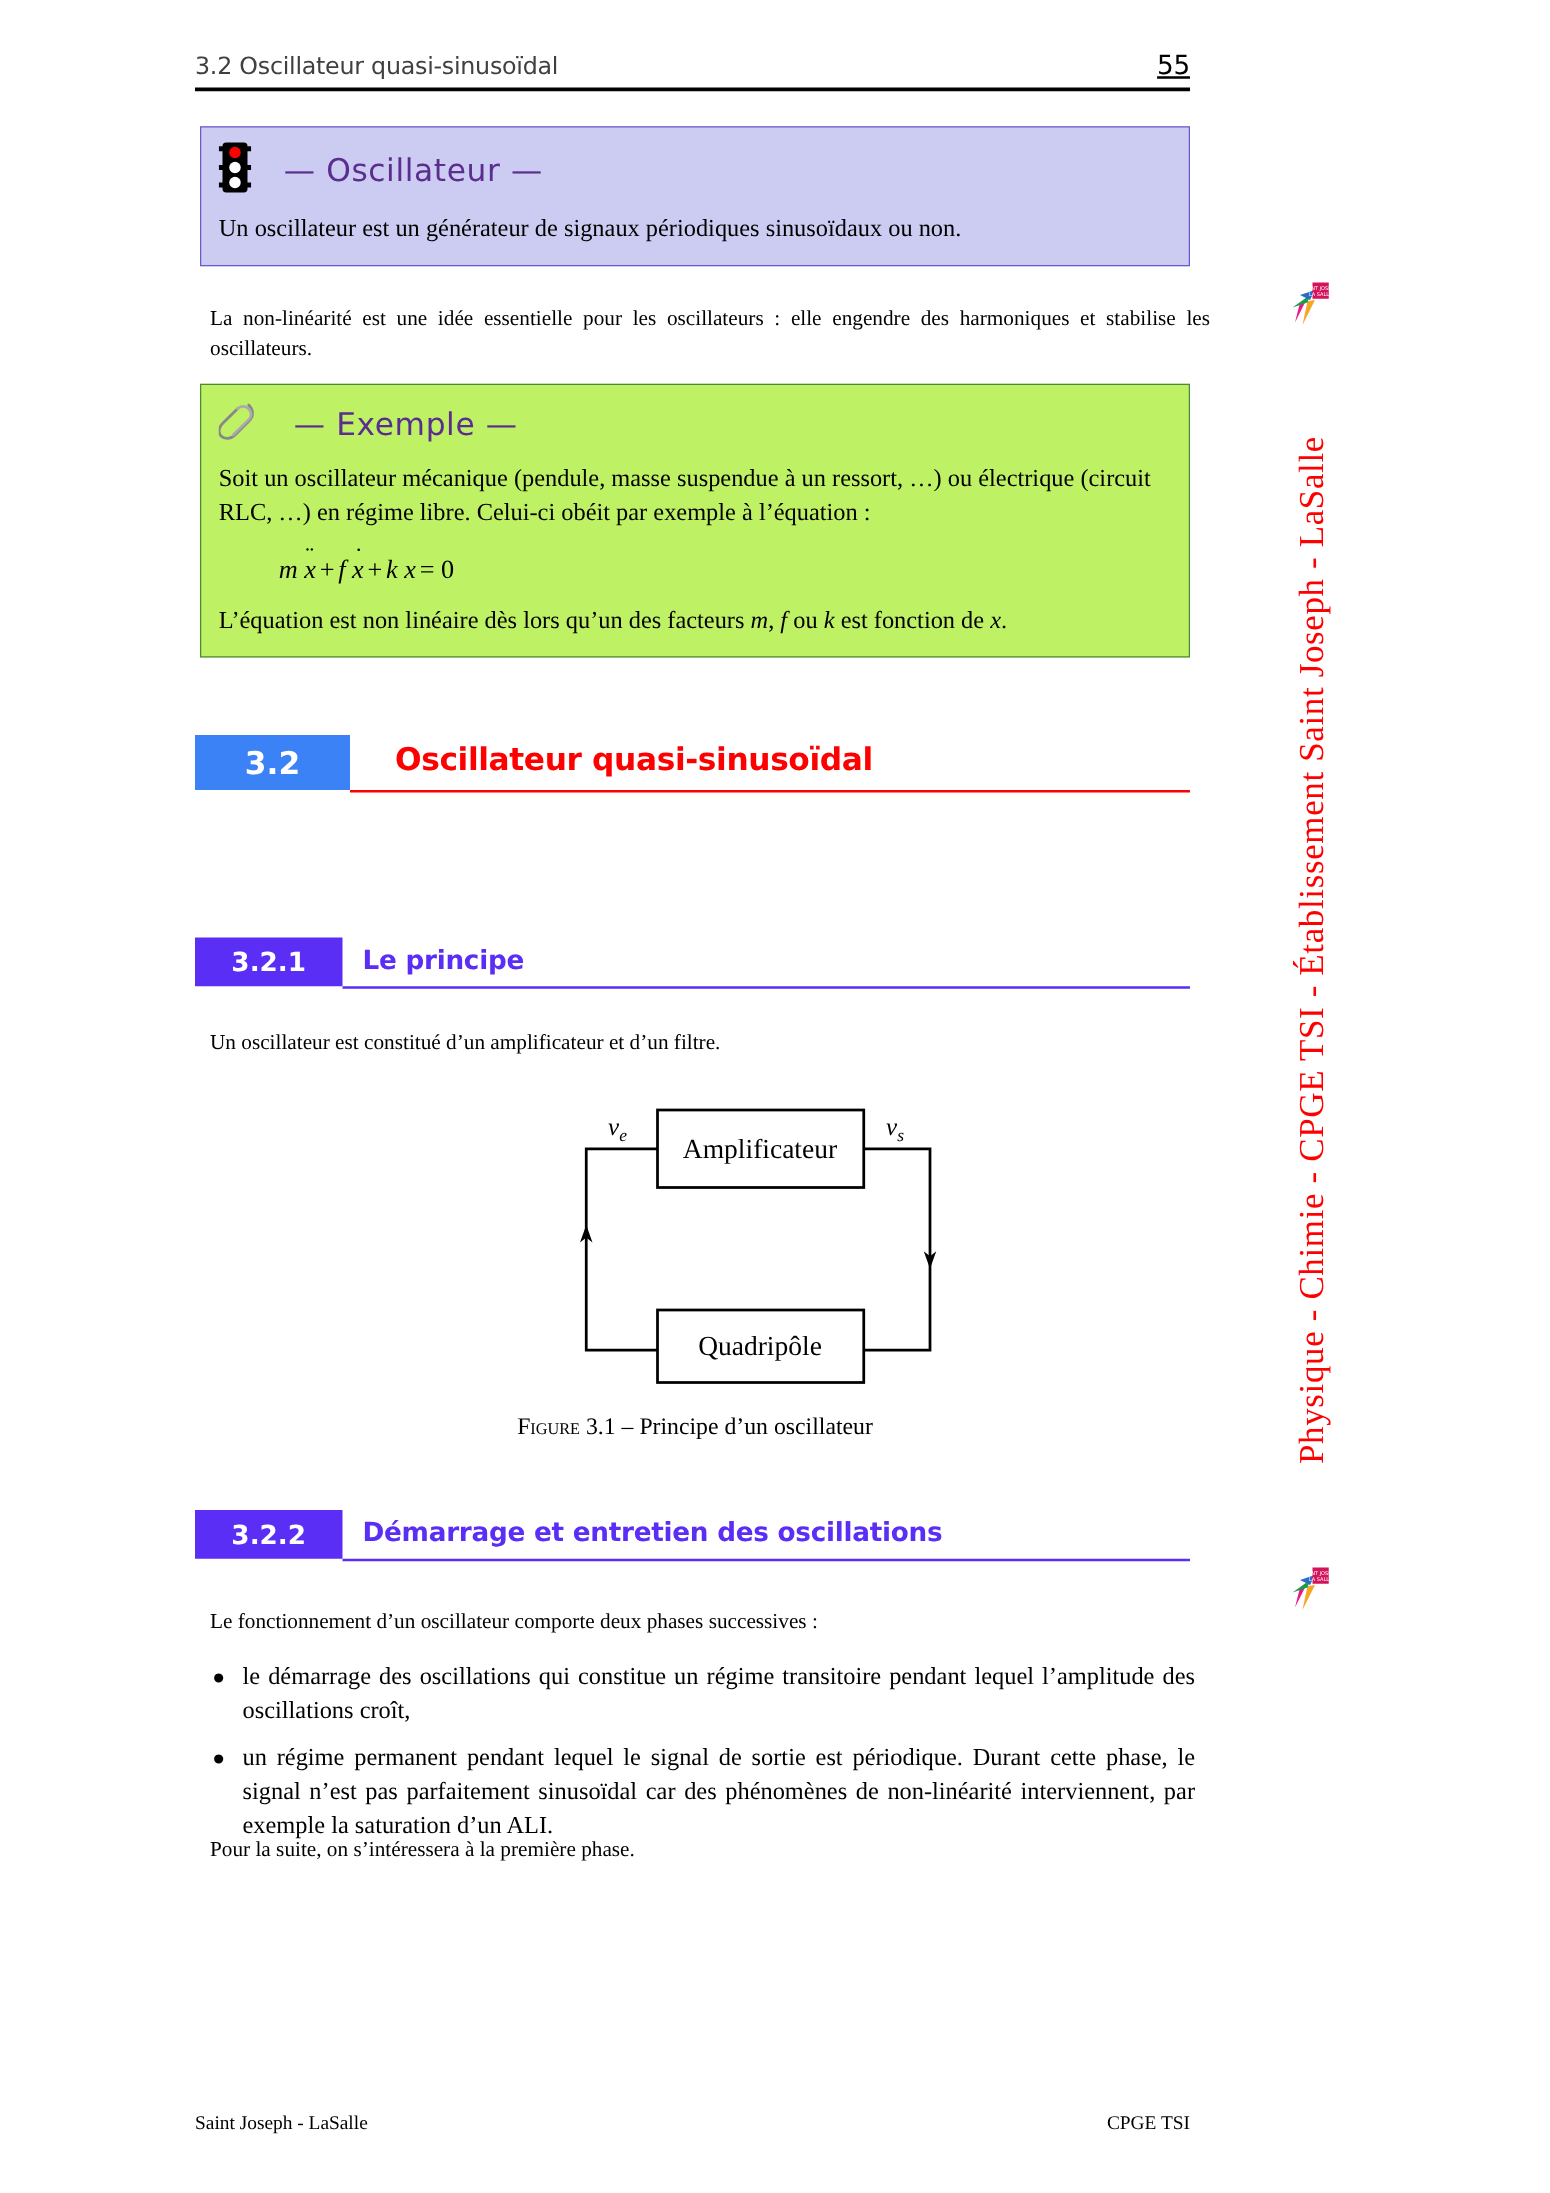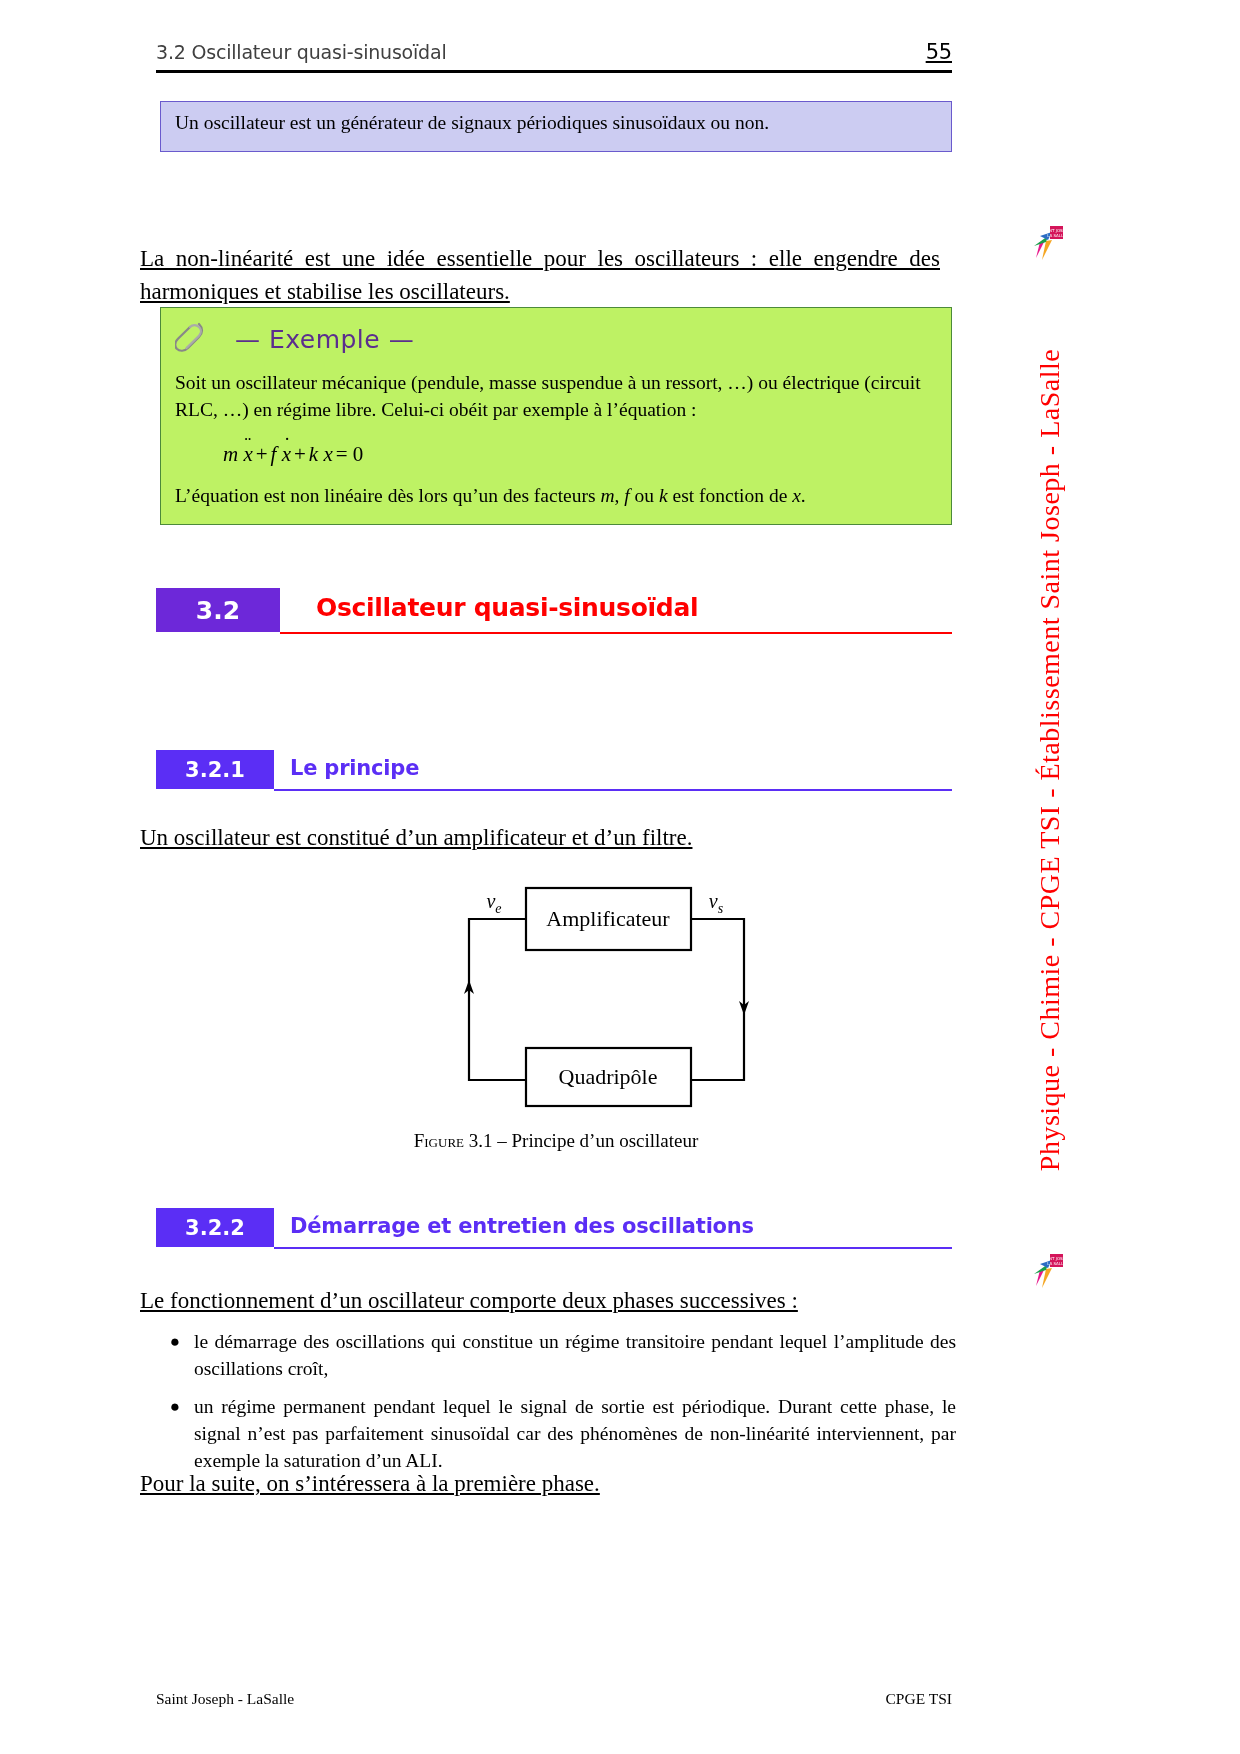--- a/index.html
+++ b/index.html
@@ -116,42 +116,41 @@
     position: absolute;
     left: 2px;
     top: -10px;
     font-style: normal;
     font-size: 20px;
   }
 
   
   .para {
     position: absolute;
-    left: 140px;
+    left: 168px;
     width: 800px;
-    font-size: 23px;
+    font-size: 17px;
     line-height: 1.42;
     text-align: justify;
-    text-decoration: underline;
   }
 
   
   .section-head {
     position: absolute;
     left: 156px;
     width: 796px;
     height: 48px;
   }
   .section-num {
     position: absolute;
     left: 0;
     top: 0;
     width: 124px;
     height: 44px;
-    background: #6d28d9;
+    background: #3b82f6;
     color: #ffffff;
     font-family: "DejaVu Sans", sans-serif;
     font-weight: bold;
     font-size: 25px;
     display: flex;
     align-items: center;
     justify-content: center;
   }
   .section-title {
     position: absolute;
@@ -300,20 +299,37 @@
 <div class="page">
 
   <div class="header">
     <span class="header-title">3.2  Oscillateur quasi-sinusoïdal</span>
     <span class="header-page">55</span>
   </div>
   <div class="header-rule"></div>
 
   <div class="callout box-definition">
     <div class="shadow"></div>
+    <div class="callout-head">
+      <span>
+        <svg class="icon-traffic" viewBox="0 0 26 44" xmlns="http://www.w3.org/2000/svg">
+          <path d="M6 2 H20 A3 3 0 0 1 23 5 V39 A3 3 0 0 1 20 42 H6 A3 3 0 0 1 3 39 V5 A3 3 0 0 1 6 2 Z" fill="#000"></path>
+          <rect x="0" y="5" width="5" height="4" fill="#000"></rect>
+          <rect x="21" y="5" width="5" height="4" fill="#000"></rect>
+          <rect x="0" y="20" width="5" height="4" fill="#000"></rect>
+          <rect x="21" y="20" width="5" height="4" fill="#000"></rect>
+          <rect x="0" y="34" width="5" height="4" fill="#000"></rect>
+          <rect x="21" y="34" width="5" height="4" fill="#000"></rect>
+          <circle cx="13" cy="10" r="4.6" fill="#ff0000"></circle>
+          <circle cx="13" cy="22" r="4.6" fill="#ffffff"></circle>
+          <circle cx="13" cy="34" r="4.6" fill="#ffffff"></circle>
+        </svg>
+      </span>
+      <span class="callout-title">— Oscillateur —</span>
+    </div>
     <div class="callout-body">Un oscillateur est un générateur de signaux périodiques sinusoïdaux ou non.</div>
   </div>
 
   <div class="para" style="top:243px;">La non-linéarité est une idée essentielle pour les oscillateurs : elle engendre des harmoniques et stabilise les oscillateurs.</div>
 
   <div class="callout box-example">
     <div class="shadow"></div>
     <div class="callout-head">
       <span>
         <svg class="icon-clip" viewBox="0 0 34 38" xmlns="http://www.w3.org/2000/svg">

